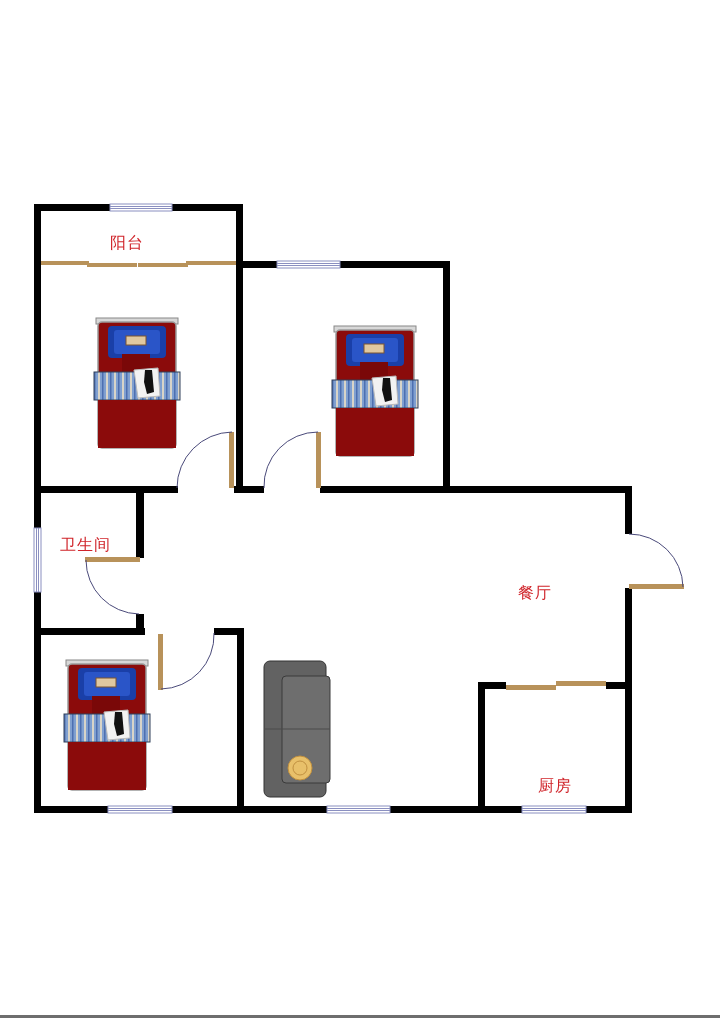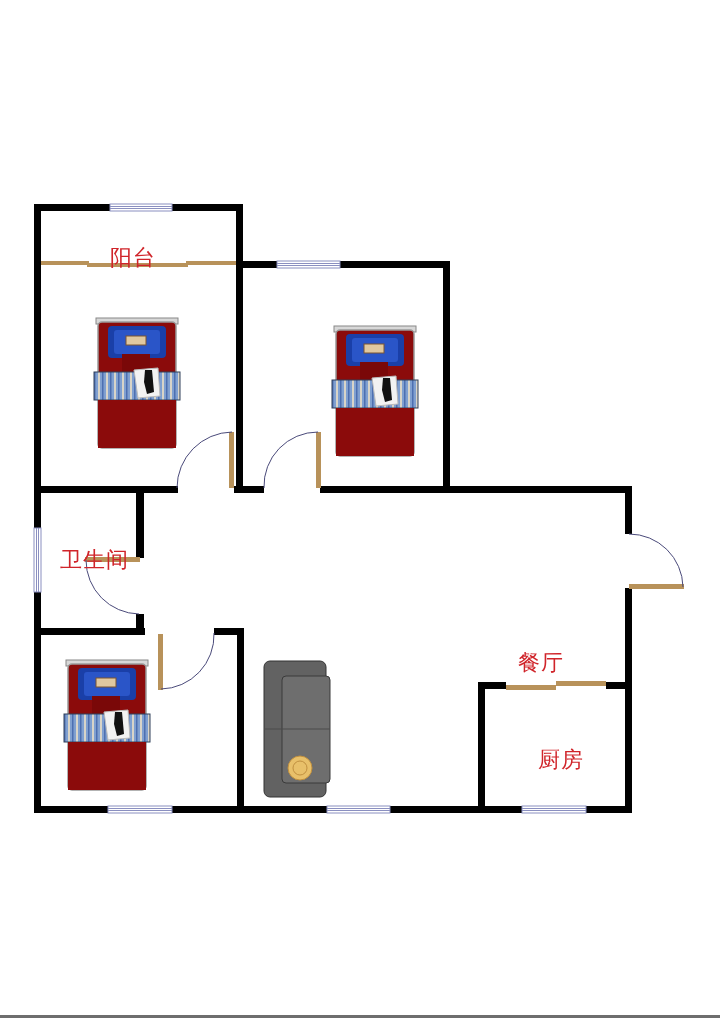--- a/index.html
+++ b/index.html
@@ -2,25 +2,24 @@
 <html><head>
   <meta charset="utf-8">
   <style>
     html, body { margin: 0; padding: 0; background: #ffffff; }
     body { width: 720px; height: 1018px; position: relative; overflow: hidden; font-family: "DejaVu Sans", sans-serif; }
     #plan { position: absolute; left: 0; top: 0; width: 720px; height: 1018px; }
     .room-label {
       position: absolute;
       color: #d0242a;
       font-family: Liberation Sans, sans-serif;
-      font-size: 22px;
+      font-size: 16px;
       letter-spacing: 1px;
       line-height: 1;
       white-space: nowrap;
-      margin-top: 12px;
     }
     .bottom-rule { position: absolute; left: 0; top: 1015px; width: 720px; height: 3px; background: #6e6e6e; }
   </style>
 </head>
 <body>
 
 <svg id="plan" viewBox="0 0 720 1018" xmlns="http://www.w3.org/2000/svg">
   <defs>
     <pattern id="stripes" width="8" height="10" patternUnits="userSpaceOnUse">
       <rect width="8" height="10" fill="#7f9fd0"></rect>
@@ -142,16 +141,16 @@
       <line x1="282" y1="729" x2="330" y2="729" stroke="#4a4a4a" stroke-width="1"></line>
       <line x1="264" y1="729" x2="282" y2="729" stroke="#4a4a4a" stroke-width="1"></line>
       <circle cx="300" cy="768" r="12" fill="#e8c06a" stroke="#c09040" stroke-width="1"></circle>
       <circle cx="300" cy="768" r="7" fill="none" stroke="#c09040" stroke-width="1"></circle>
     </g>
   </g>
 </svg>
 
 <div class="room-label" style="left:110px; top:235px;">阳台</div>
 <div class="room-label" style="left:60px; top:537px;">卫生间</div>
-<div class="room-label" style="left:518px; top:640px;">餐厅</div>
-<div class="room-label" style="left:538px; top:737px;">厨房</div>
+<div class="room-label" style="left:518px; top:585px;">餐厅</div>
+<div class="room-label" style="left:538px; top:778px;">厨房</div>
 
 <div class="bottom-rule"></div>
 
 </body></html>

